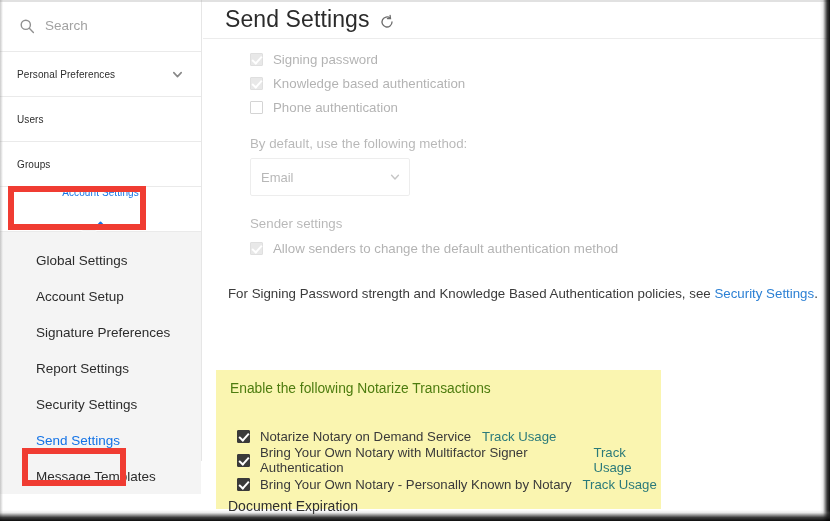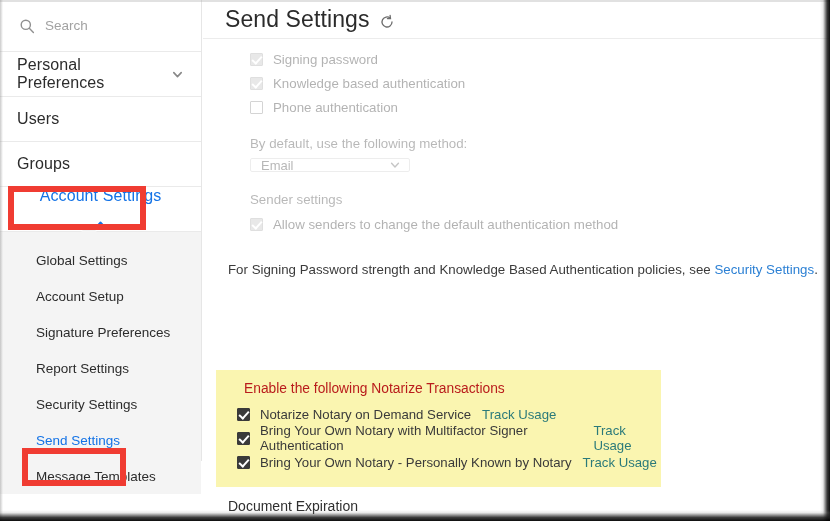--- a/index.html
+++ b/index.html
@@ -62,21 +62,21 @@
     font-family: "Liberation Sans", sans-serif;
   }
 
   .nav-row {
     position: relative;
     height: 45px;
     display: flex; align-items: center; justify-content: space-between;
     padding: 0 17px 0 17px;
     border-bottom: 1px solid #eaeaea;
     background: #ffffff;
-    font-size: 16px;
+    font-size: 10px;
     color: #2c2c2c;
   }
   .nav-row .label { letter-spacing: .1px; }
   .nav-row.active-account { color: #1473e6; flex-direction: column; }
   .nav-row .chev { width: 13px; height: 13px; color: #888; flex: 0 0 13px; }
   .nav-row.active-account .chev { color: #1473e6; }
 
   
   .submenu {
     position: relative;
@@ -186,21 +186,21 @@
   .sub-label {
     padding-left: 47px;
     font-size: 13.3px;
     color: #585858;
     margin-top: 17px;
     margin-bottom: 7px;
   }
 
   .select-wrap {
     margin-left: 47px;
-    width: 160px; height: 14px;
+    width: 160px; height: 38px;
     border: 1px solid #d6d6d6;
     border-radius: 2px;
     background: #ffffff;
     display: flex; align-items: center; justify-content: space-between;
     padding: 0 8px 0 10px;
     font-size: 13px;
     color: #555;
   }
   .select-wrap .chev { width: 12px; height: 12px; color: #777; }
 
@@ -222,24 +222,24 @@
 
   
   .notarize {
     position: absolute;
     left: 13px; top: 331px;
     width: 445px;
     padding: 11px 0 13px 0;
     background: #faf5b0;
   }
   .notarize-title {
-    padding-left: 28px;
+    padding-left: 14px;
     font-size: 13.8px;
-    color: #b91c1c;
-    margin-bottom: 6px;
+    color: #4d7c0f;
+    margin-bottom: 28px;
   }
   .n-row {
     display: flex; align-items: center;
     padding-left: 21px;
     height: 24px;
     font-size: 13.2px;
     color: #3a3a3a;
   }
   .n-row .cbox { margin-right: 10px; }
   .n-row .track {

